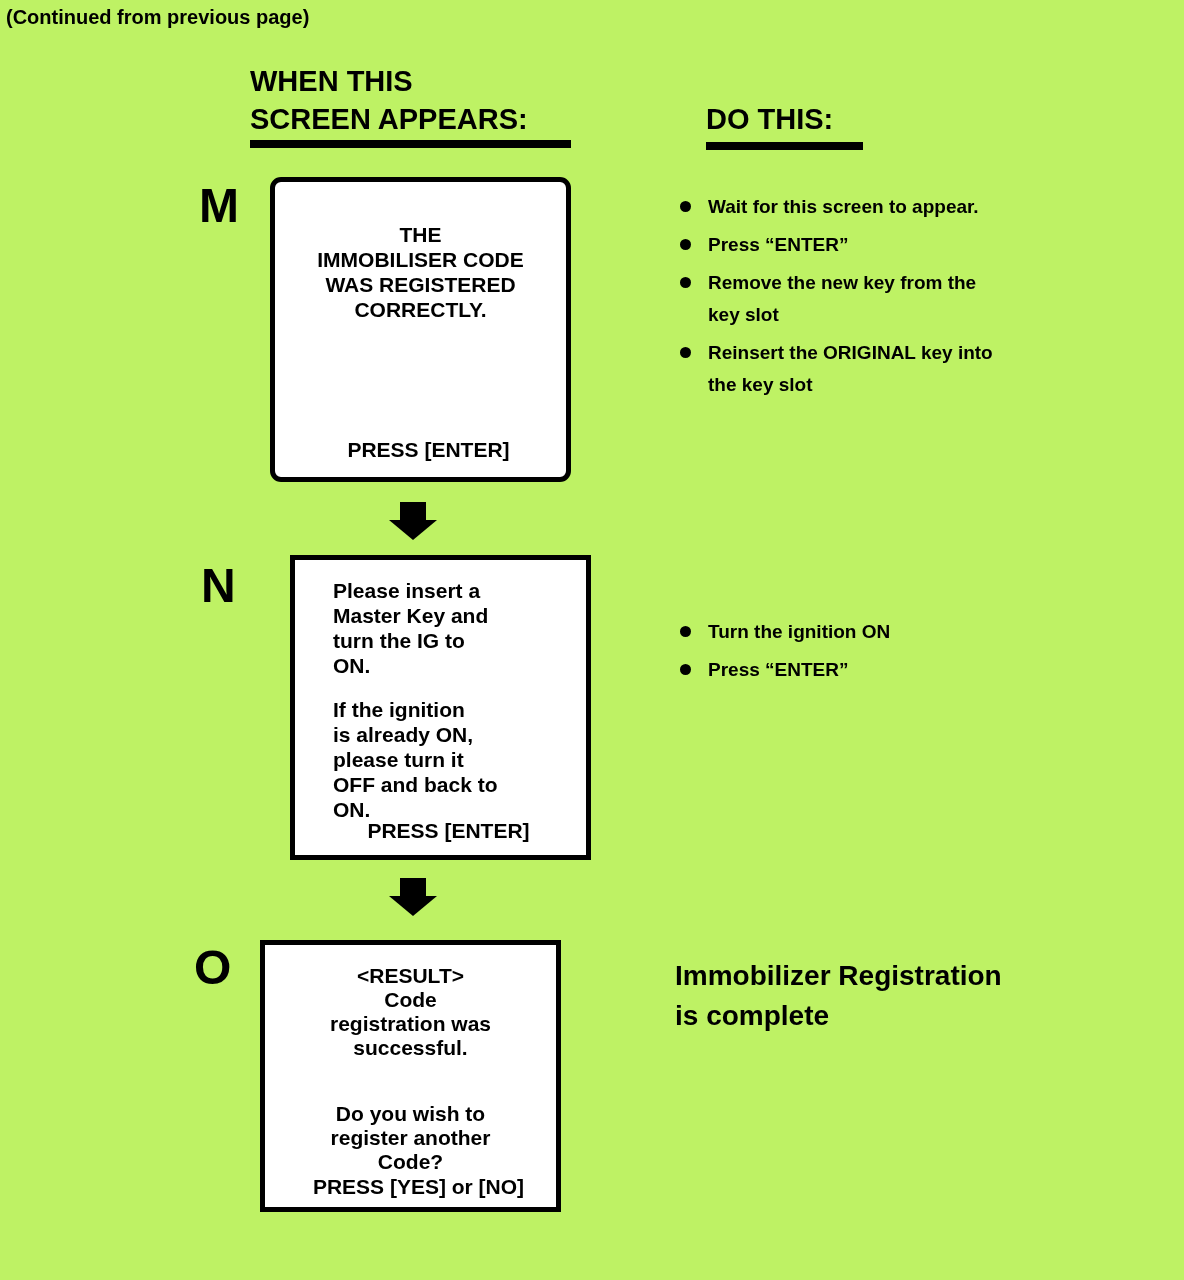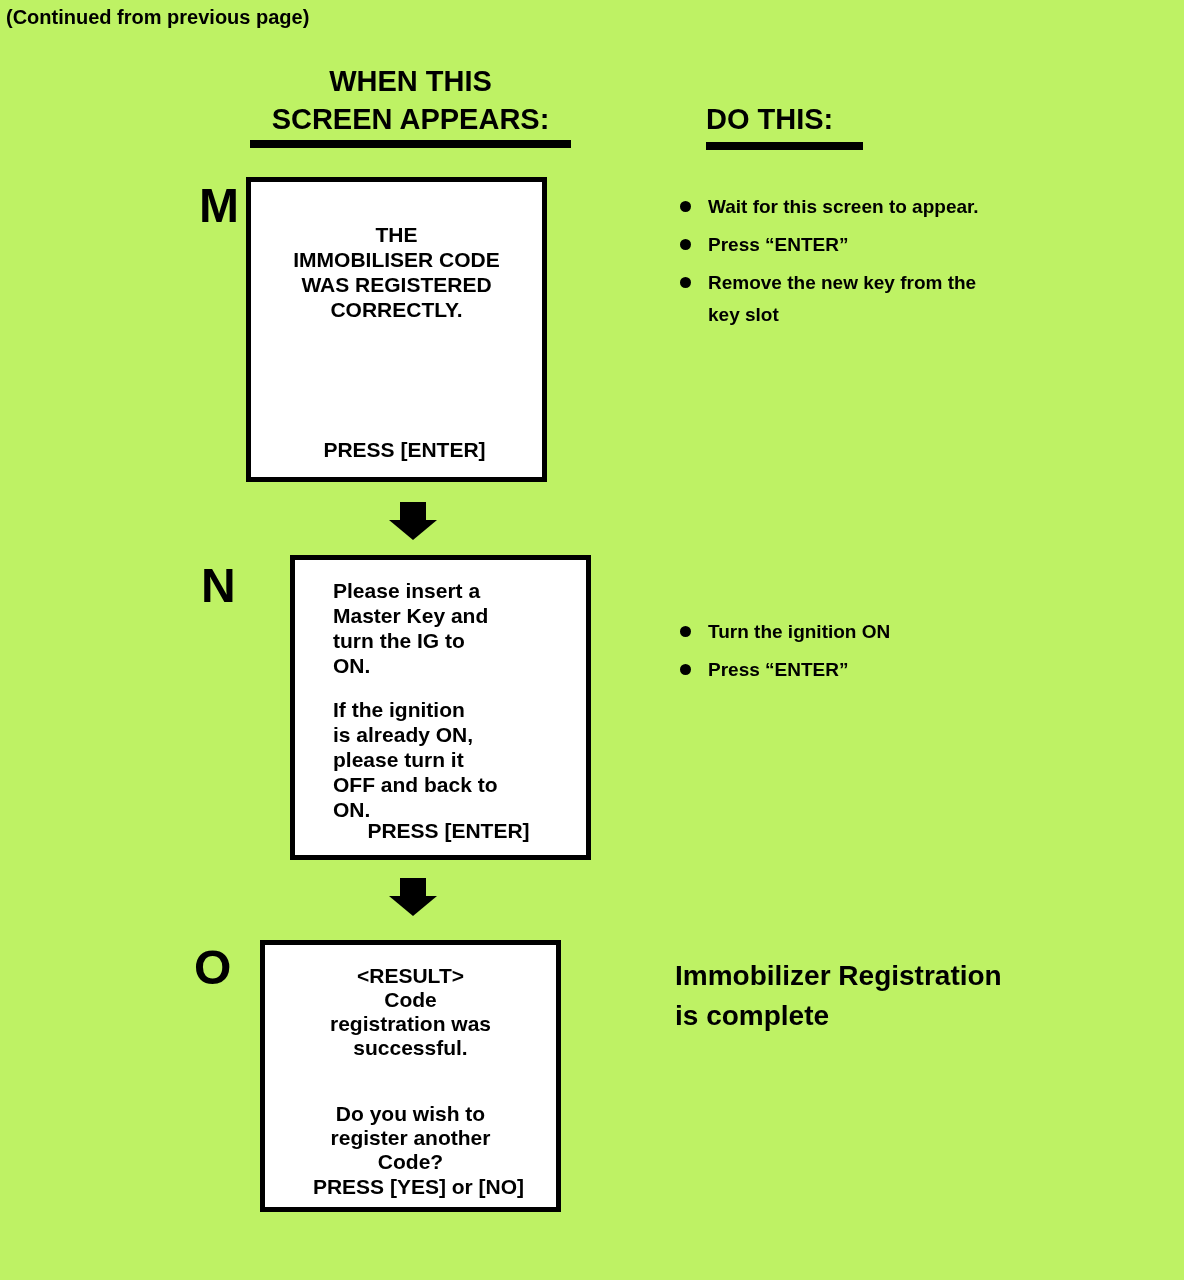--- a/index.html
+++ b/index.html
@@ -4,36 +4,36 @@
 <style>
   html,body { margin:0; padding:0; background:#fff; }
   .page {
     position:relative; width:1184px; height:1280px; background:#bef264;
     font-family:"Liberation Sans", sans-serif; font-weight:bold; color:#000;
     overflow:hidden;
   }
   .continued-note { position:absolute; left:6px; top:6px; font-size:20px; }
 
   
-  .col-header-left { position:absolute; left:250px; top:62px; width:321px; text-align:center;
+  .col-header-left { position:absolute; left:250px; top:62px; width:321px; 
     font-size:29px; line-height:38px; }
   .col-header-right { position:absolute; left:706px; top:100px; font-size:29px; line-height:38px; }
   .header-underline { height:8px; background:#000; margin-top:2px; }
   .col-header-right .header-underline { width:157px; margin-top:4px; }
 
   
   .step-letter { position:absolute; font-size:48px; line-height:48px; }
   .letter-m { left:199px; top:182px; }
   .letter-n { left:201px; top:562px; }
   .letter-o { left:194px; top:944px; }
 
   
   .screen-box { position:absolute; width:301px; border:5px solid #000; background:#fff;
     box-sizing:border-box; }
-  .box-m { left:246px; top:177px; height:305px; }
+  .box-m { left:270px; top:177px; height:305px;border-radius:11px; }
   .box-n { left:263px; top:555px; height:305px;margin-left:27px; }
   .box-o { left:260px; top:940px; height:272px; }
   .box-text { font-size:21px; line-height:25px; }
   .box-m .box-text { padding-top:40px; text-align:center; }
   .box-n .box-text { padding:18px 10px 0 38px; text-align:left; }
   .box-n .para2 { margin-top:19px; }
   .box-o .box-text { padding-top:19px; text-align:center; line-height:24px; }
   .box-o .para2 { margin-top:42px; }
   .box-footer { position:absolute; left:0; right:0; text-align:center; font-size:21px;
     transform:translateX(8px); }
@@ -100,20 +100,27 @@
         <div>Press “ENTER”</div>
       </div>
     </div>
     <div class="bullet-item">
       <span class="bullet-dot"></span>
       <div>
         <div>Remove the new key from the</div>
         <div>key slot</div>
       </div>
     </div>
+    <div class="bullet-item">
+      <span class="bullet-dot"></span>
+      <div>
+        <div>Reinsert the ORIGINAL key into</div>
+        <div>the key slot</div>
+      </div>
+    </div>
   </div>
 
   <div class="down-arrow arrow-1">
     <div class="stem"></div>
     <div class="head"></div>
   </div>
 
   <div class="step-letter letter-n">N</div>
   <div class="screen-box box-n">
     <div class="box-text">

